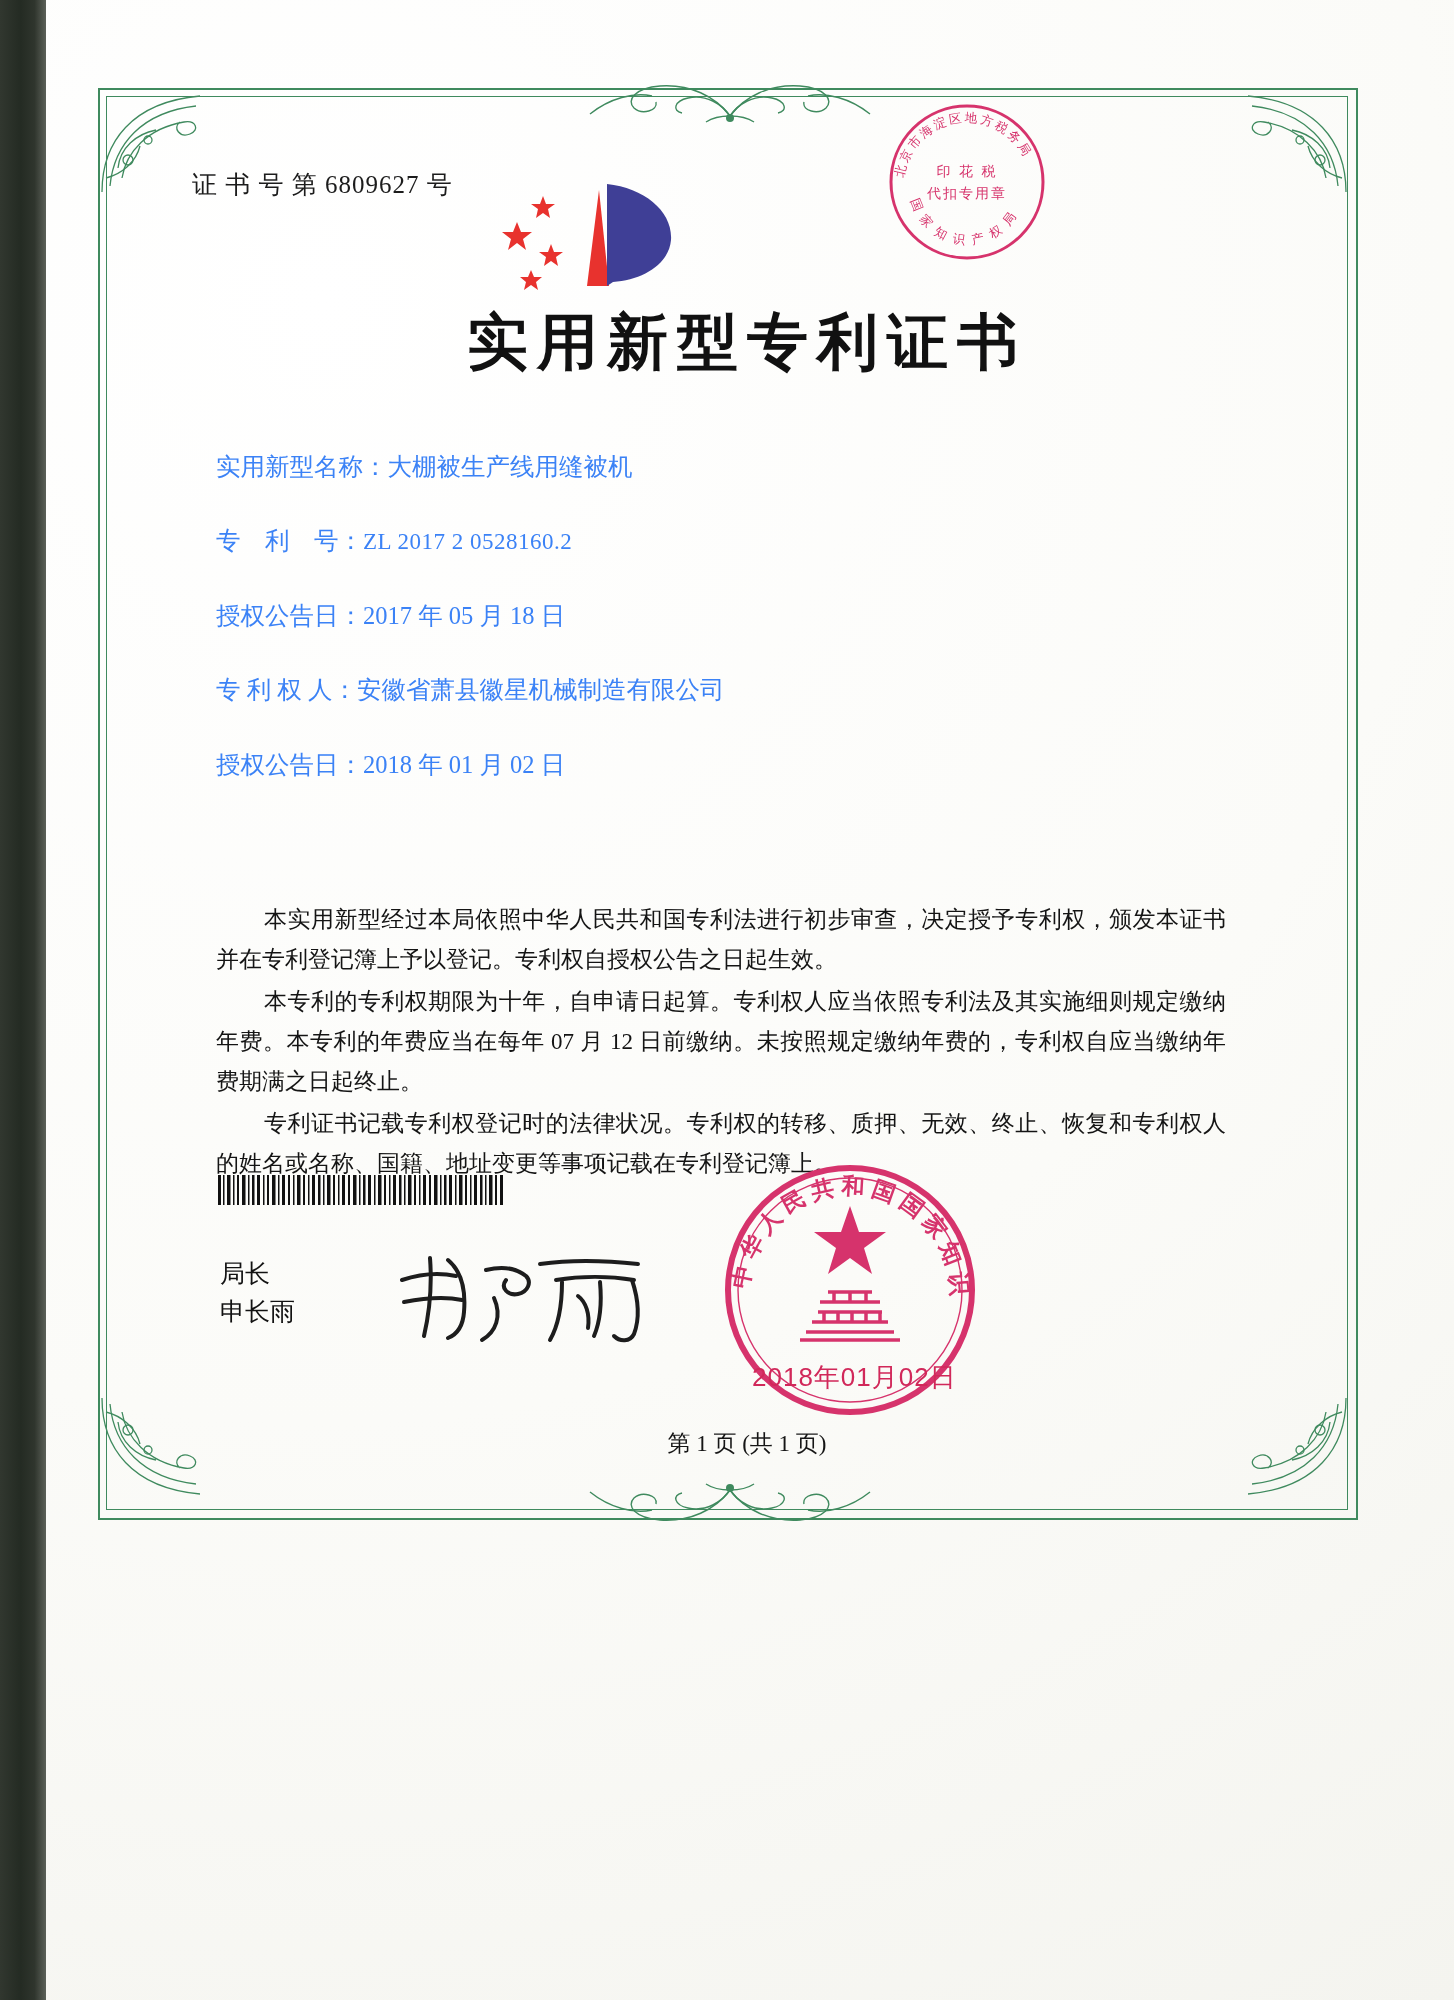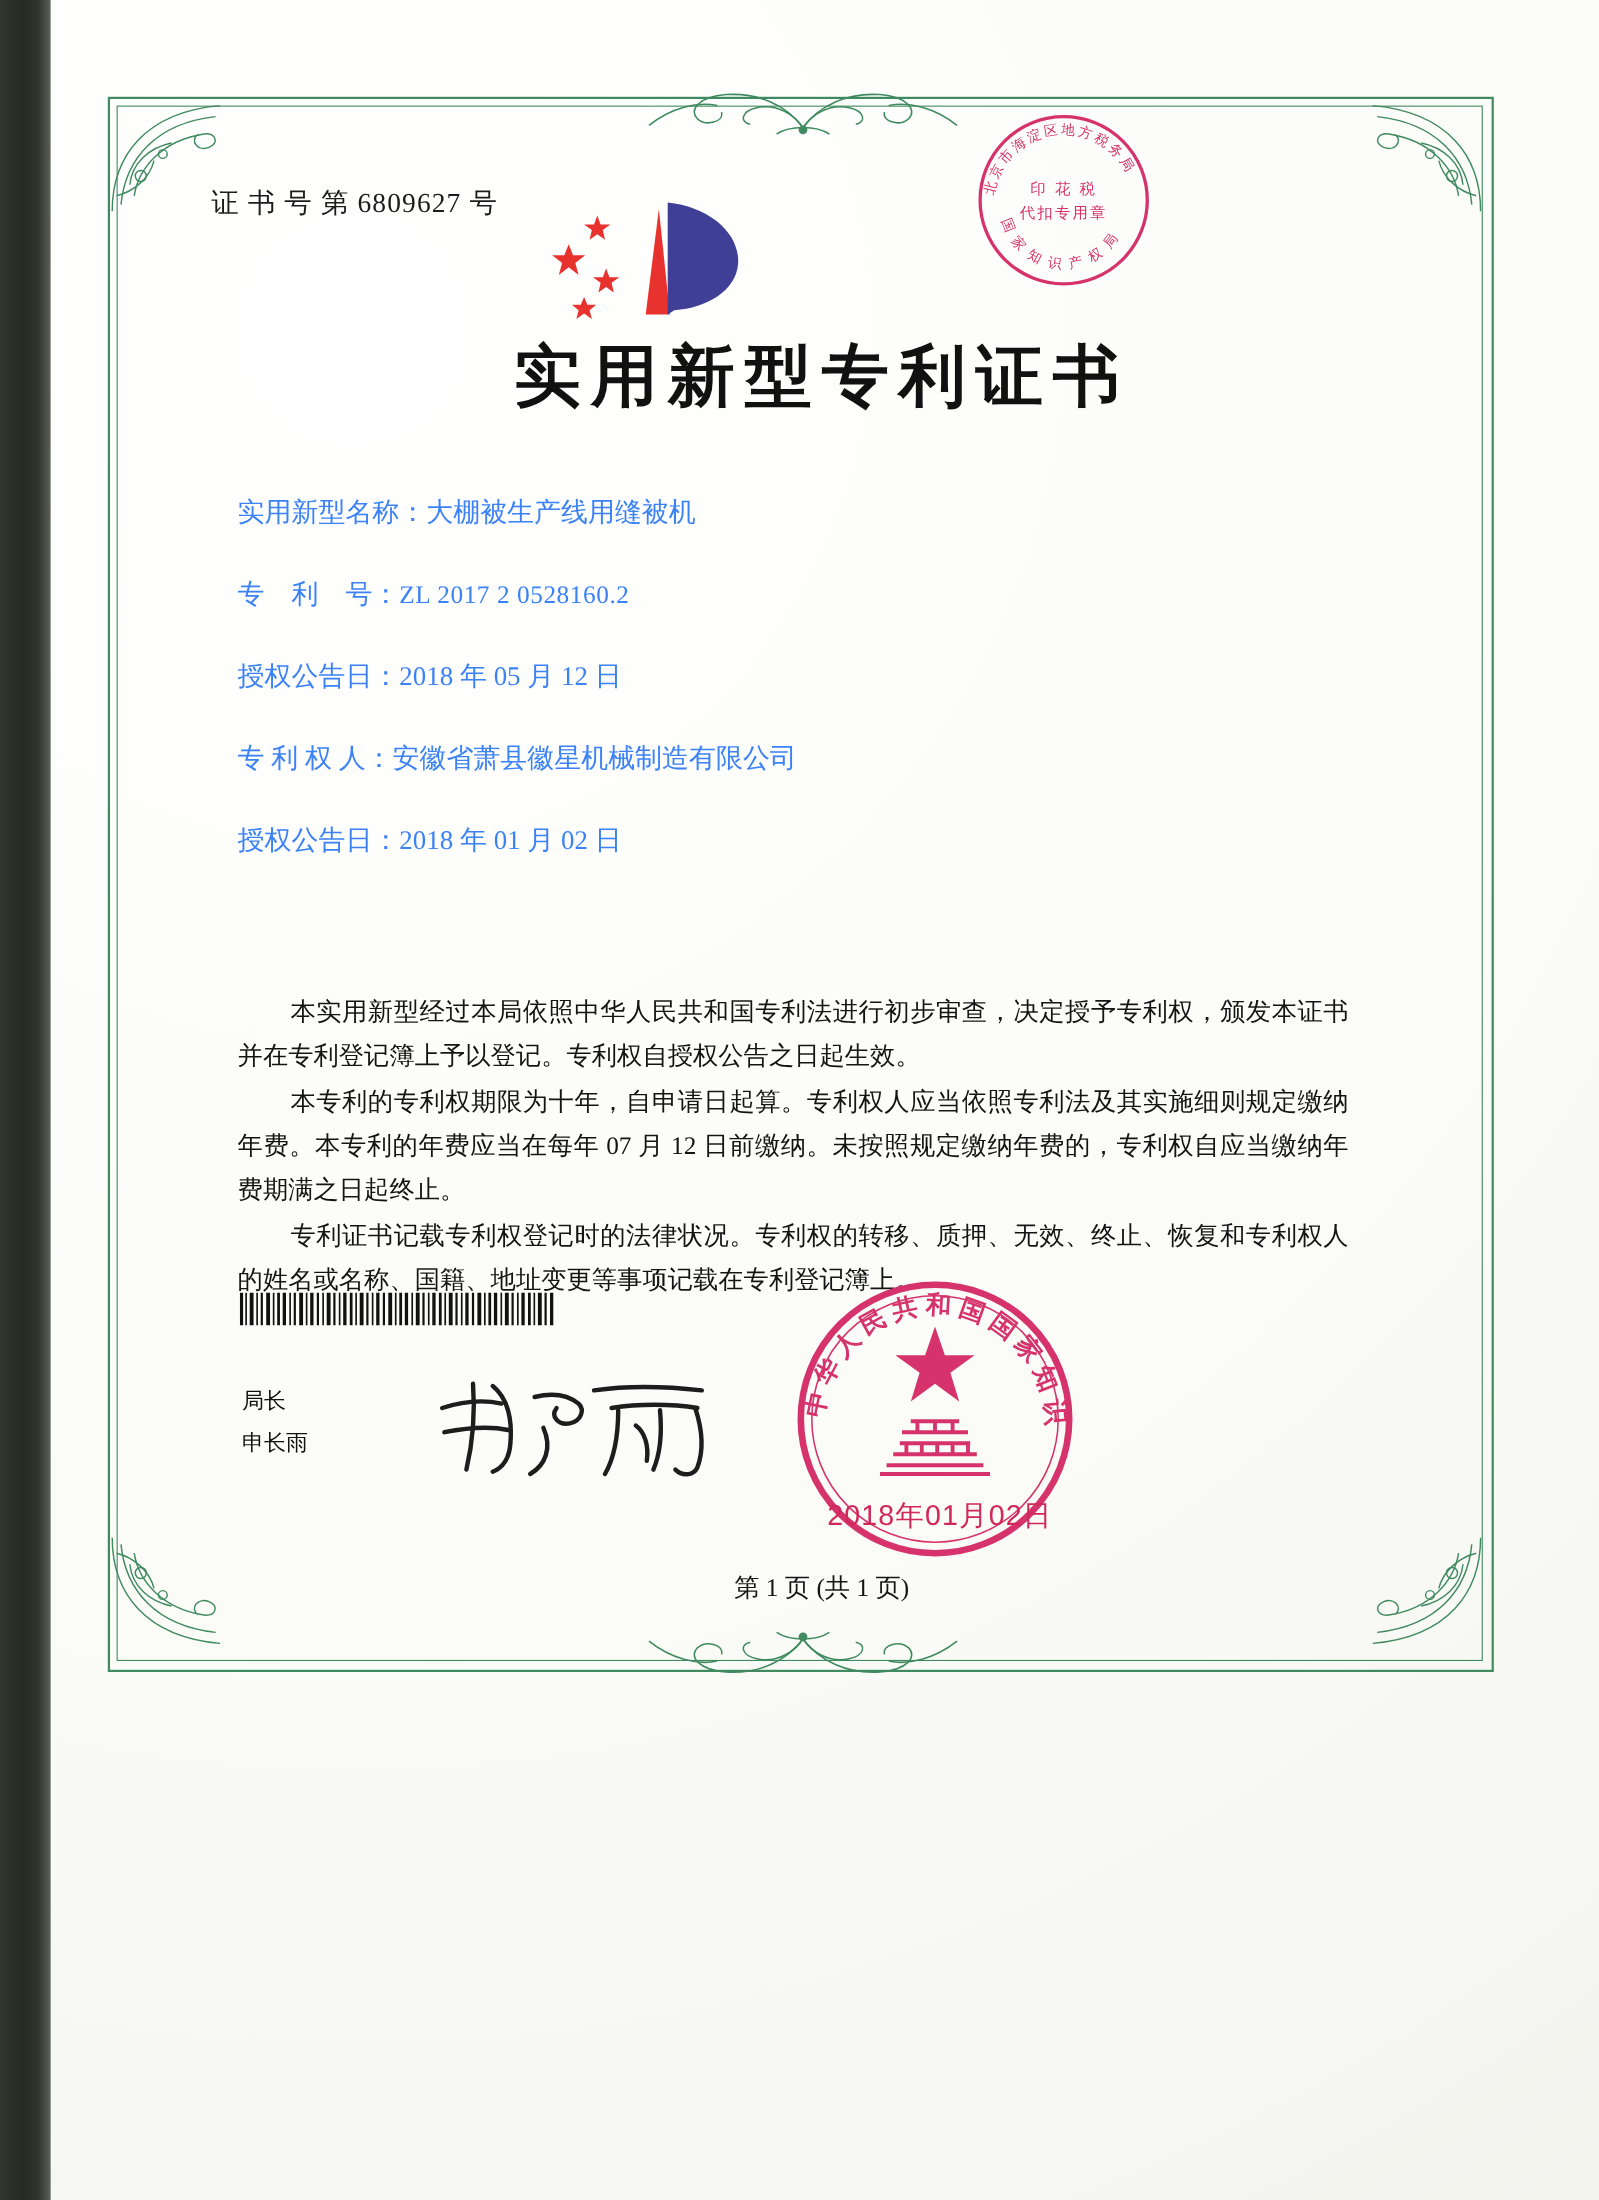--- a/index.html
+++ b/index.html
@@ -158,21 +158,21 @@
   .barcode {
     position: absolute;
     left: 178px; top: 1175px;
     width: 288px; height: 30px;
   }
 
   
   .sig-block {
     position: absolute;
     left: 180px; top: 1255px;
-    font-size: 20px;
+    font-size: 25px;
     line-height: 38px;
     color: #121212;
   }
   .signature {
     position: absolute;
     left: 350px; top: 1240px;
     width: 290px; height: 110px;
     color: #1b1b1b;
   }
 
@@ -324,21 +324,21 @@
   <div class="doc-title">实用新型专利证书</div>
 
   <div class="fields">
     <div class="field-row">
       <span class="field-label">实用新型名称：</span><span class="field-value">大棚被生产线用缝被机</span>
     </div>
     <div class="field-row">
       <span class="field-label">专　利　号：</span><span class="field-value mono-val">ZL 2017 2 0528160.2</span>
     </div>
     <div class="field-row">
-      <span class="field-label">授权公告日：</span><span class="field-value">2018 年 05 月 12 日</span>
+      <span class="field-label">授权公告日：</span><span class="field-value">2017 年 05 月 18 日</span>
     </div>
     <div class="field-row">
       <span class="field-label">专 利 权 人：</span><span class="field-value">安徽省萧县徽星机械制造有限公司</span>
     </div>
     <div class="field-row">
       <span class="field-label">授权公告日：</span><span class="field-value">2018 年 01 月 02 日</span>
     </div>
   </div>
 
   <div class="body-text">

